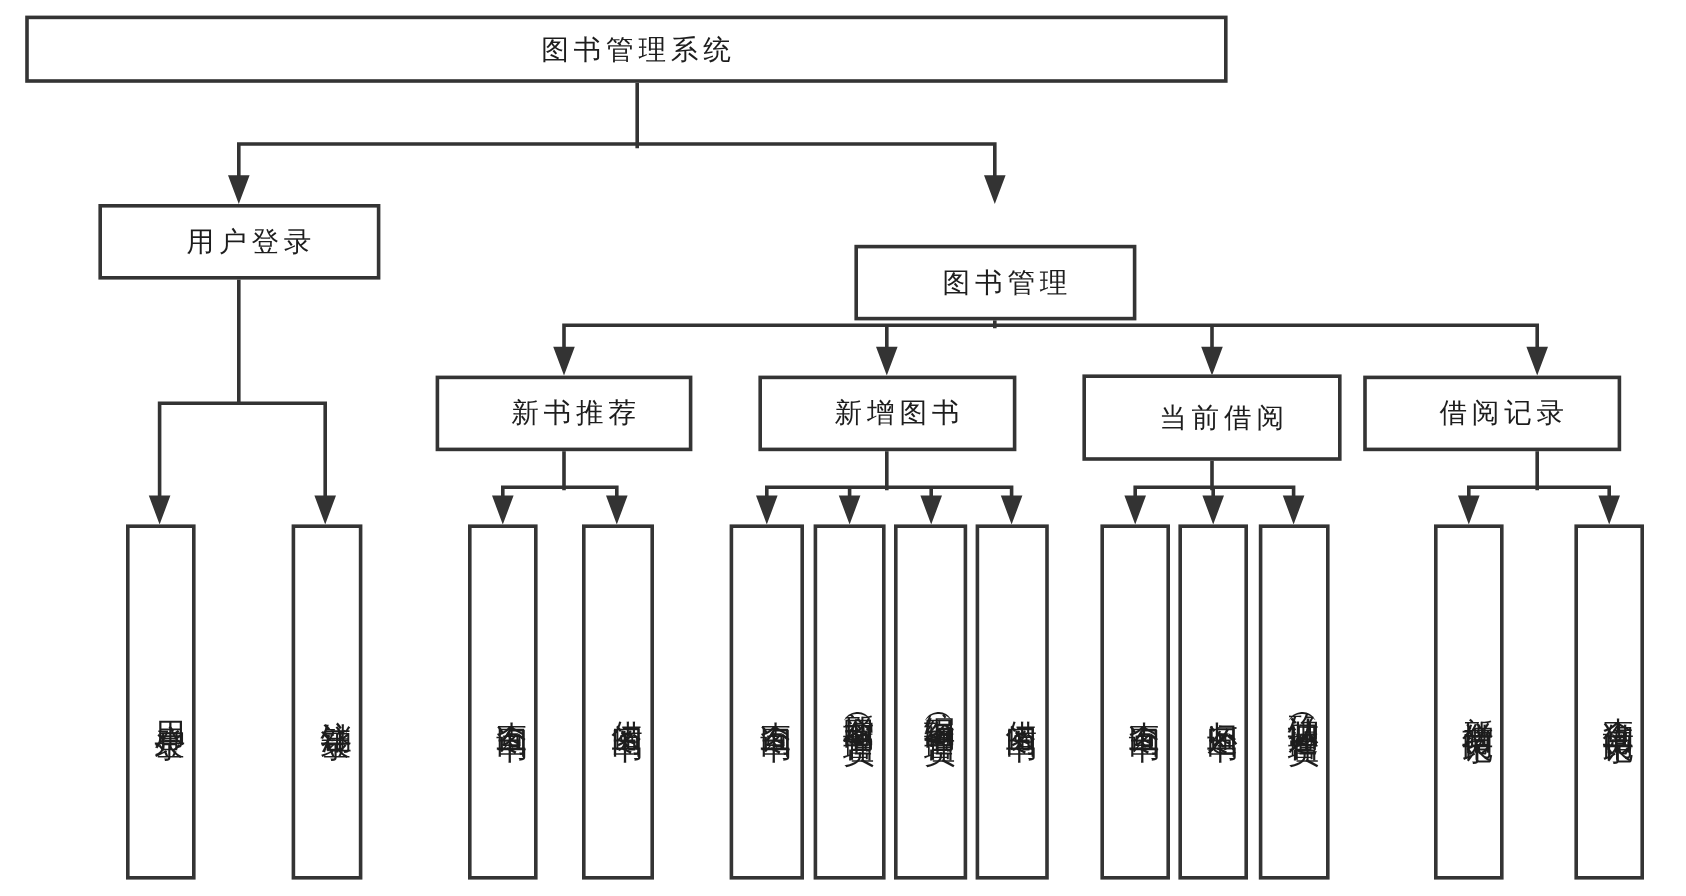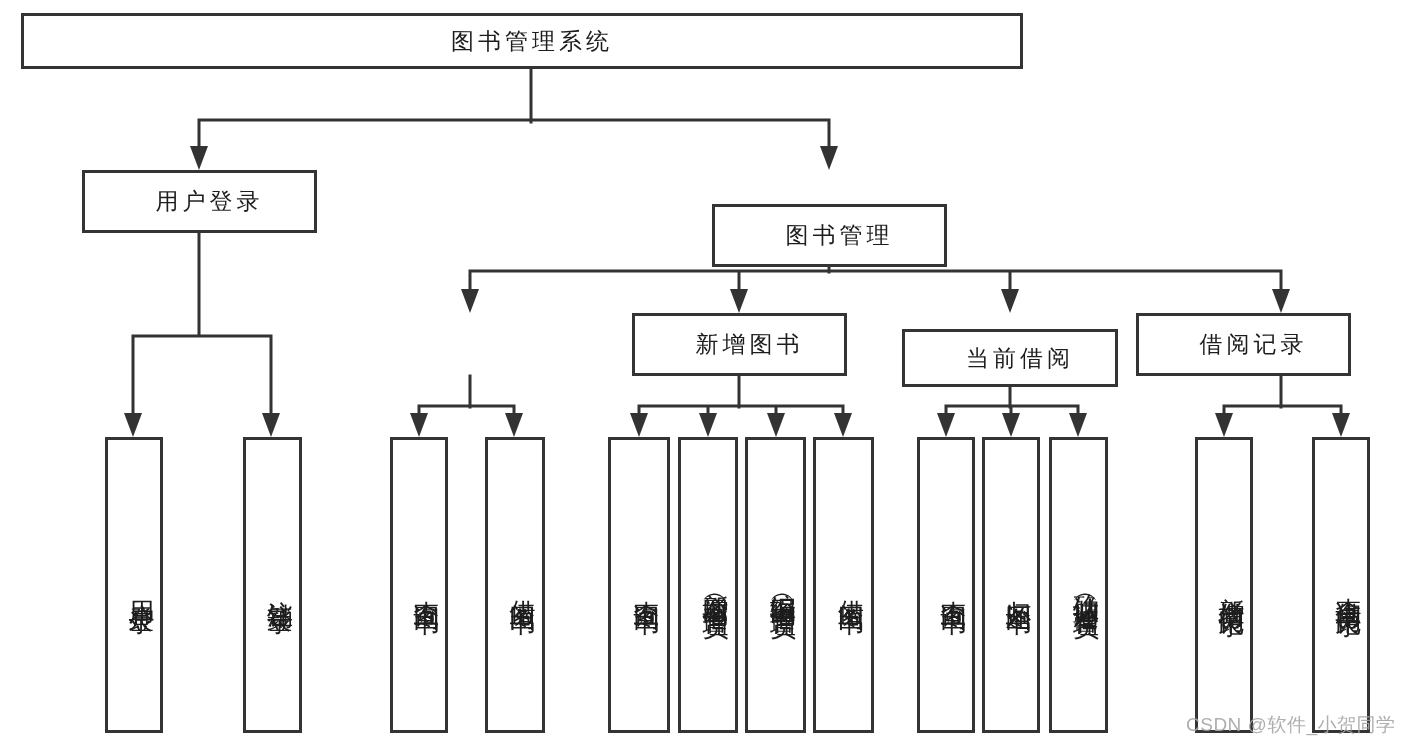--- a/index.html
+++ b/index.html
@@ -84,24 +84,27 @@
     <span>图书管理系统</span>
   </div>
 
   <div class="node h" style="left:82px; top:170px; width:235px; height:63px;">
     <span>用户登录</span>
   </div>
   <div class="node h" style="left:712px; top:170px; width:235px; height:63px;margin-top:34px;">
     <span>图书管理</span>
   </div>
 
+  <div class="node h" style="left:363px; top:313px; width:214px; height:63px;">
+    <span>新书推荐</span>
+  </div>
   <div class="node h" style="left:632px; top:313px; width:215px; height:63px;">
     <span>新增图书</span>
   </div>
-  <div class="node h" style="left:902px; top:329px; width:216px; height:58px;">
+  <div class="node h" style="left:902px; top:312px; width:216px; height:72px;">
     <span>当前借阅</span>
   </div>
   <div class="node h" style="left:1136px; top:313px; width:215px; height:63px;">
     <span>借阅记录</span>
   </div>
 
   <div class="node v" style="left:105px; top:437px; width:58px; height:296px;">
     <span>用户登录</span>
   </div>
   <div class="node v" style="left:243px; top:437px; width:59px; height:296px;">
@@ -138,15 +141,14 @@
     <span>确认归还（管理员）</span>
   </div>
 
   <div class="node v" style="left:1195px; top:437px; width:58px; height:296px;">
     <span>新增借阅记录</span>
   </div>
   <div class="node v" style="left:1312px; top:437px; width:58px; height:296px;">
     <span>查询借阅记录</span>
   </div>
 
-  <div class="watermark">CSDN @软件_小贺同学</div>
 
 </div>
 
 </body></html>

